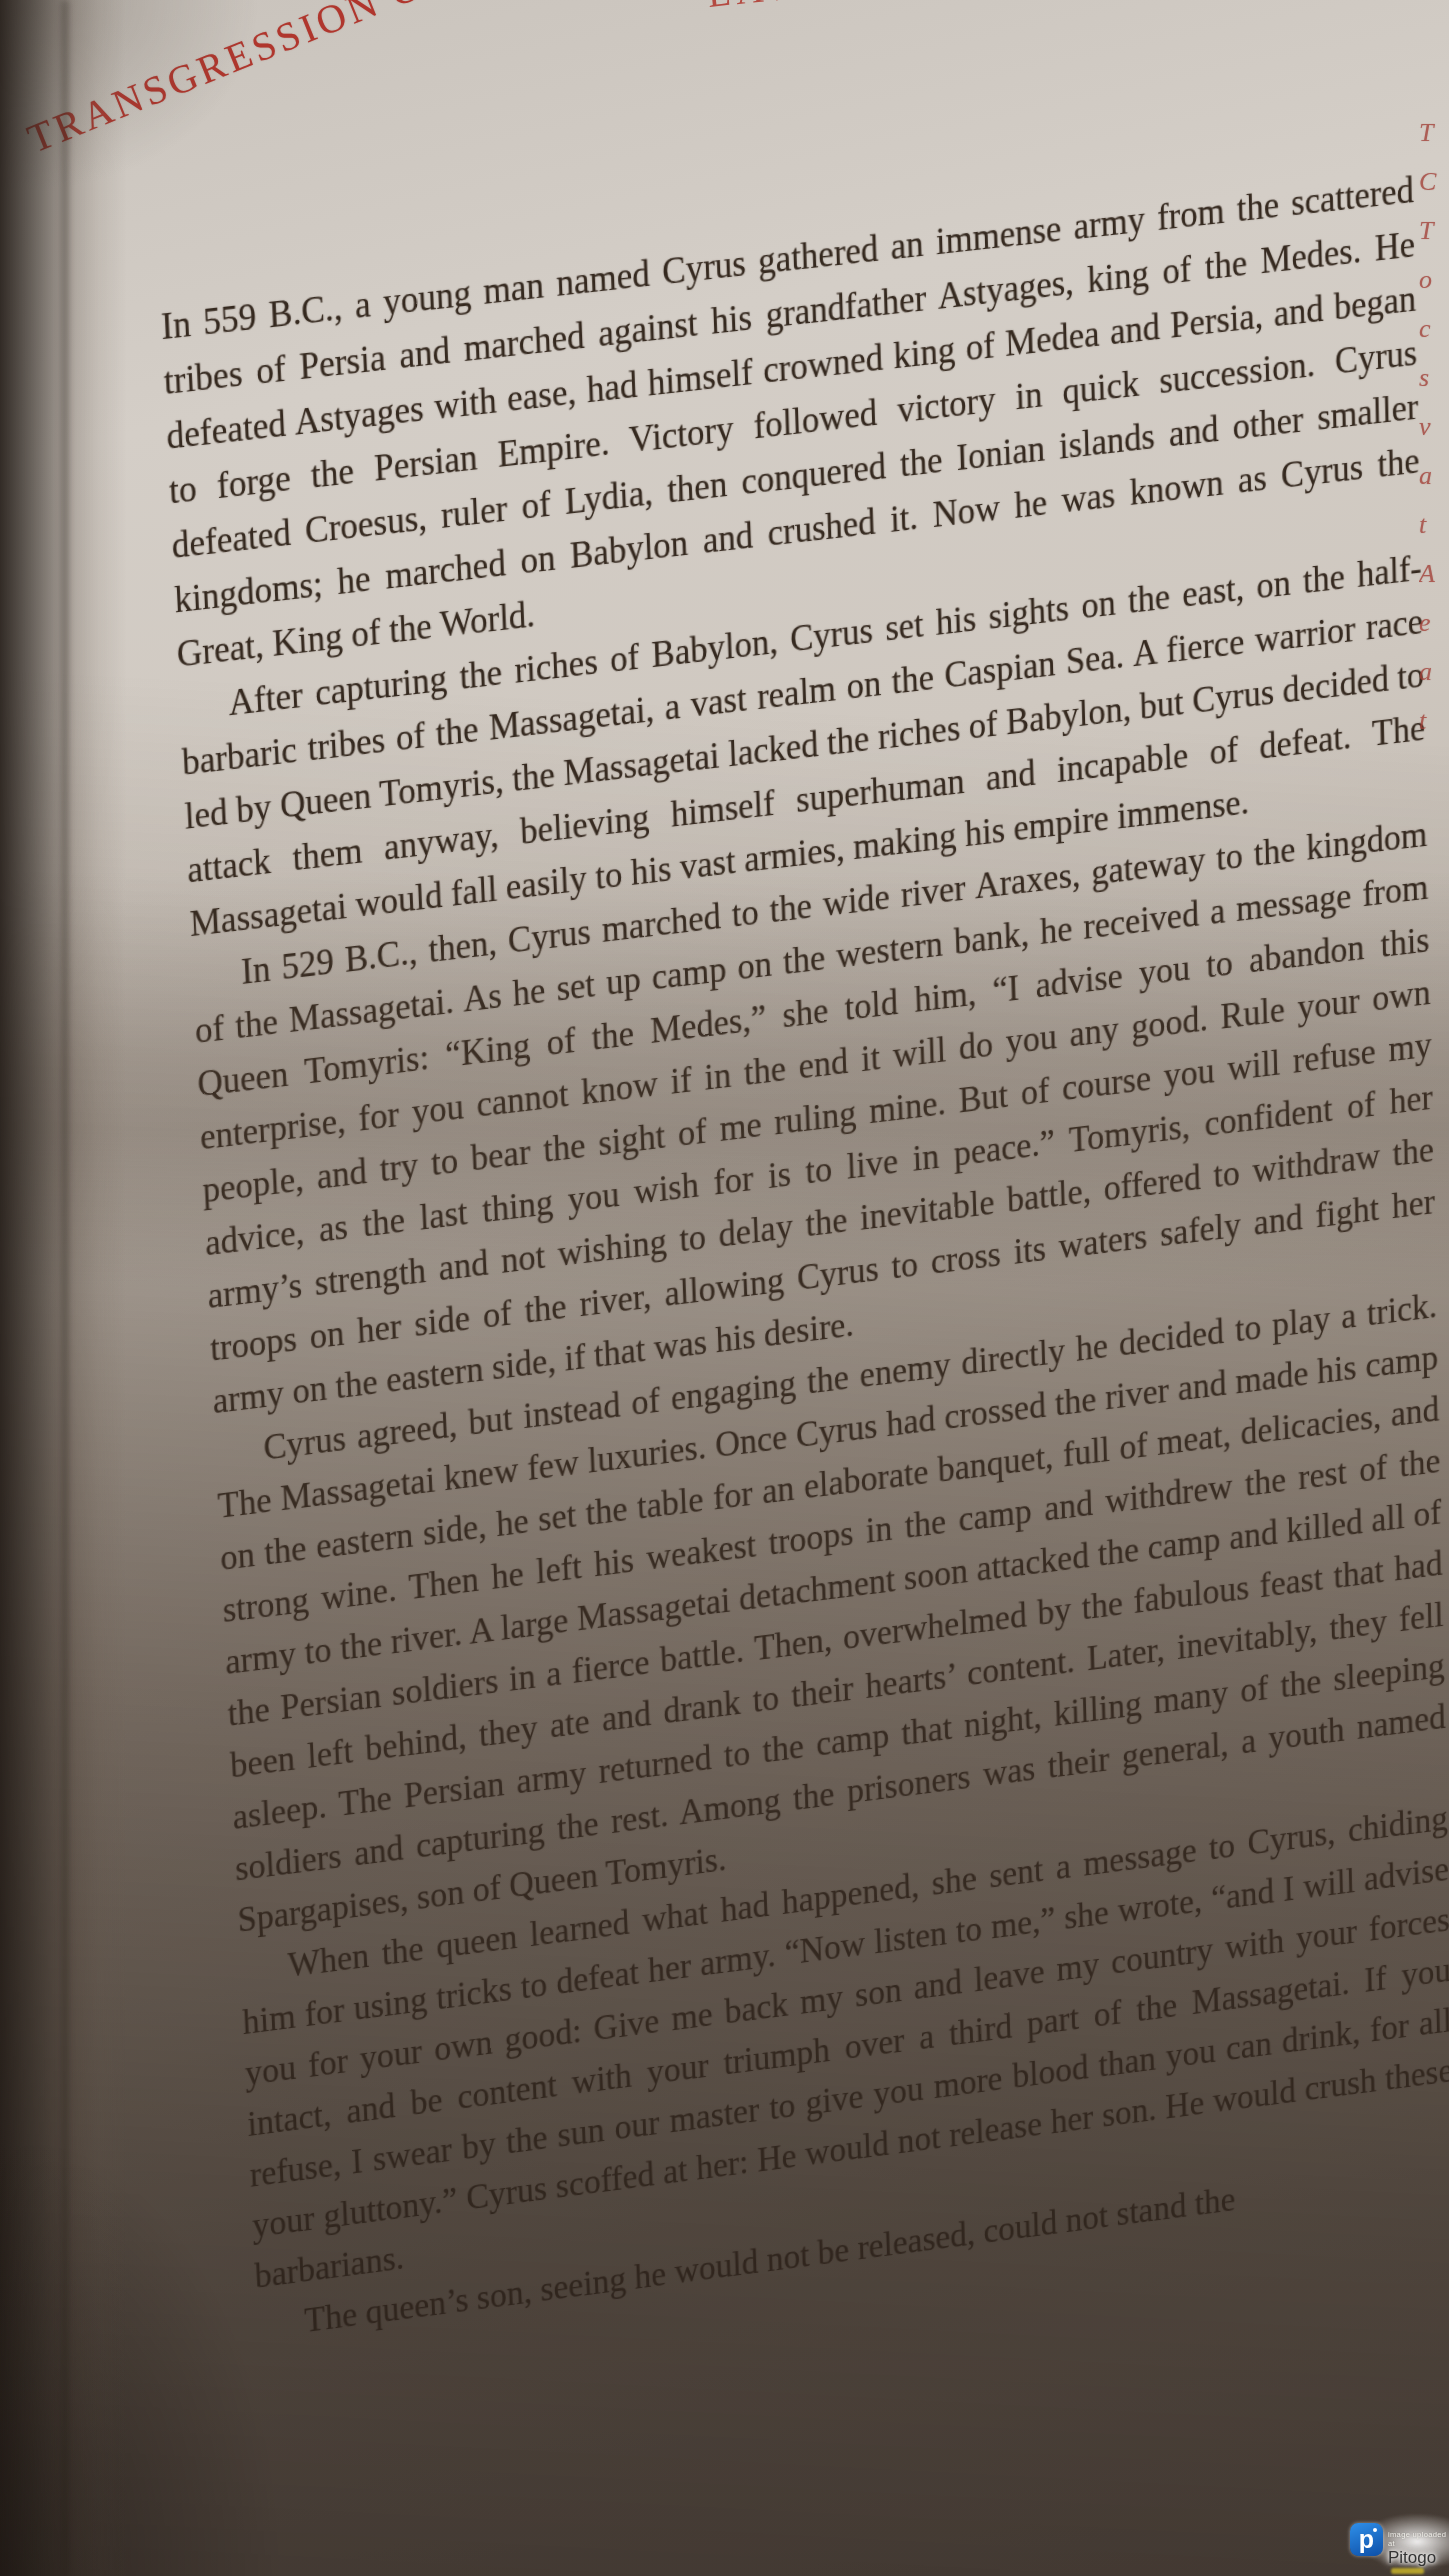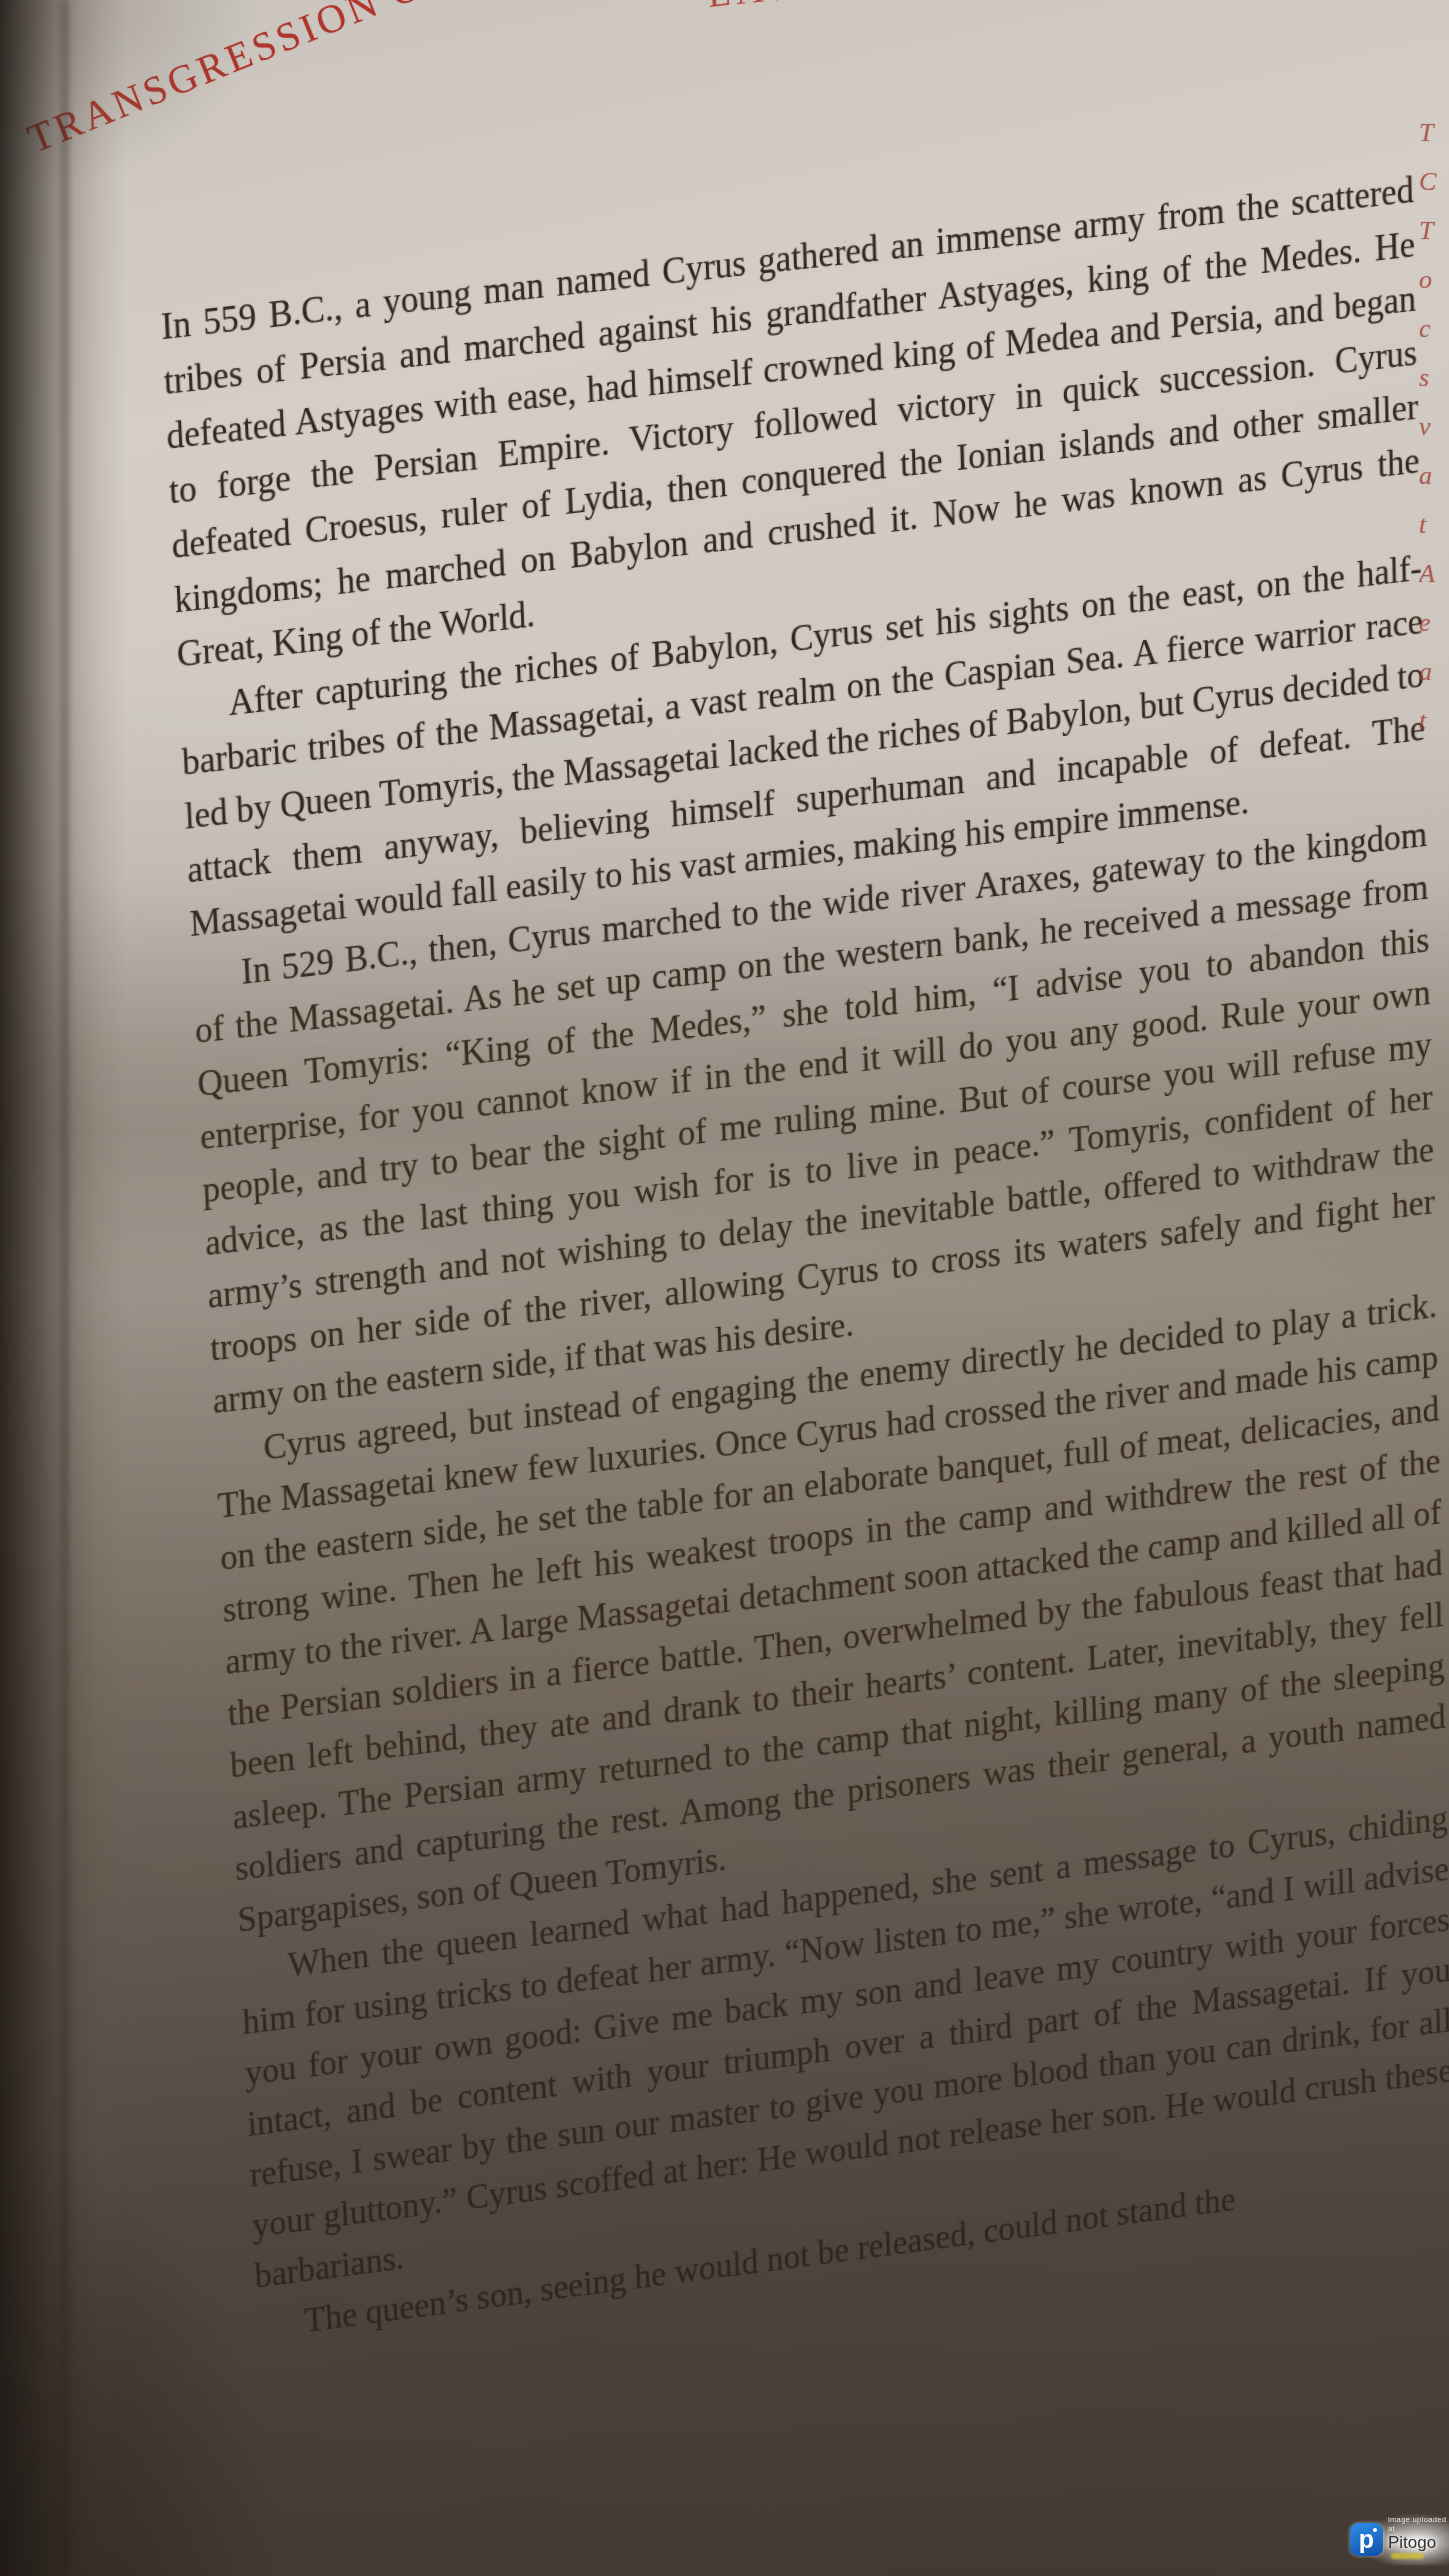--- a/index.html
+++ b/index.html
@@ -60,21 +60,21 @@
   .wm{position:absolute;left:1350px;top:2515px;width:100px;height:52px;}
   .wm-glow{position:absolute;left:19px;top:-2.5px;width:107px;height:52px;
            background:radial-gradient(ellipse at 45% 55%,rgba(255,255,255,.92),rgba(255,255,255,0) 70%);
            filter:blur(1.3px);}
   .wm-icon{position:absolute;left:0;top:7.6px;width:33px;height:33px;border-radius:8.2px;
            background:linear-gradient(160deg,var(--wm-blue),var(--wm-blue-dark));
            display:flex;align-items:center;justify-content:center;
            color:#fff;font-family:"Liberation Sans",sans-serif;font-weight:bold;font-size:25px;
            box-shadow:0 0 3.8px rgba(255,255,255,.5);}
   .wm-dot{position:absolute;right:5.7px;top:5px;width:4.4px;height:4.4px;border-radius:50%;background:#fff;}
-  .wm-texts{position:absolute;left:38px;top:0;font-family:"Liberation Sans",sans-serif;}
+  .wm-texts{position:absolute;left:38px;top:15px;font-family:"Liberation Sans",sans-serif;}
   .wm-line1{font-size:7.6px;color:var(--wm-small);letter-spacing:0.3px;text-shadow:0 0 1.9px rgba(0,0,0,.35);}
   .wm-line2{font-size:17px;font-weight:500;color:var(--wm-text);
             text-shadow:0 0 3.8px #fff,0 0 7.6px #fff,0 0 11.4px #fff;}
   .wm-yellow{width:33px;height:5.7px;margin:0 0 0 2.5px;border-radius:2.5px;
              background:var(--wm-yellow);opacity:.75;filter:blur(1.3px);}
 </style>
 </head>
 <body>
 
 <div class="photo">

